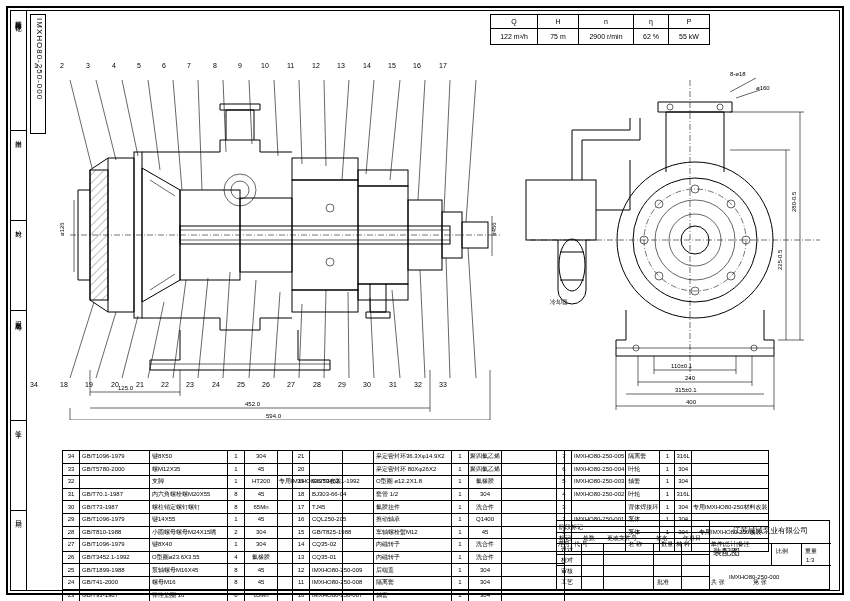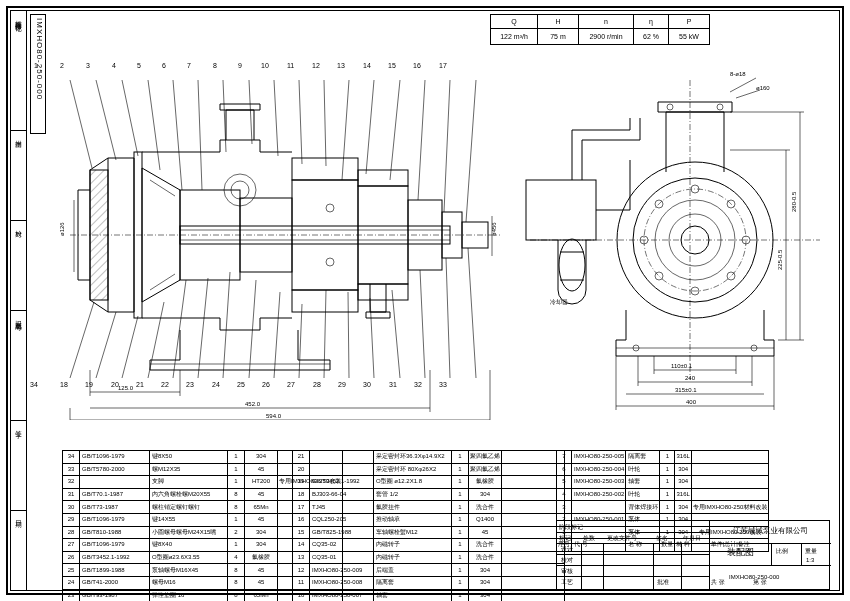--- a/index.html
+++ b/index.html
@@ -618,21 +618,21 @@
     <div class="tb-line" style="left:24px;top:22px;width:1px;height:48px;"></div>
     <div class="tb-line" style="left:46px;top:22px;width:1px;height:48px;"></div>
     <div class="tb-line" style="left:96px;top:22px;width:1px;height:48px;"></div>
     <div class="tb-line" style="left:124px;top:22px;width:1px;height:48px;"></div>
     <div class="tb-line" style="left:152px;top:22px;width:122px;height:1px;"></div>
     <div class="tb-line" style="left:152px;top:44px;width:122px;height:1px;"></div>
     <div class="tb-line" style="left:214px;top:22px;width:1px;height:22px;"></div>
     <div class="tb-line" style="left:244px;top:22px;width:1px;height:22px;"></div>
 
     <div class="tb-t tb-mid" style="left:176px;top:6px;">江苏城域泵业有限公司</div>
-    <div class="tb-t tb-big" style="left:170px;top:27px;">装配图</div>
+    <div class="tb-t tb-big" style="left:156px;top:27px;">装配图</div>
     <div class="tb-t" style="left:219px;top:26px;">比例</div>
     <div class="tb-t" style="left:248px;top:26px;">重量</div>
     <div class="tb-t" style="left:249px;top:35px;">1:3</div>
     <div class="tb-t" style="left:172px;top:52px;">IMXHO80-250-000</div>
 
     <div class="tb-t" style="left:2px;top:2px;">阶段标记</div>
     <div class="tb-t" style="left:2px;top:13px;">标记</div>
     <div class="tb-t" style="left:26px;top:13px;">处数</div>
     <div class="tb-t" style="left:50px;top:13px;">更改文件号</div>
     <div class="tb-t" style="left:99px;top:13px;">签名</div>

